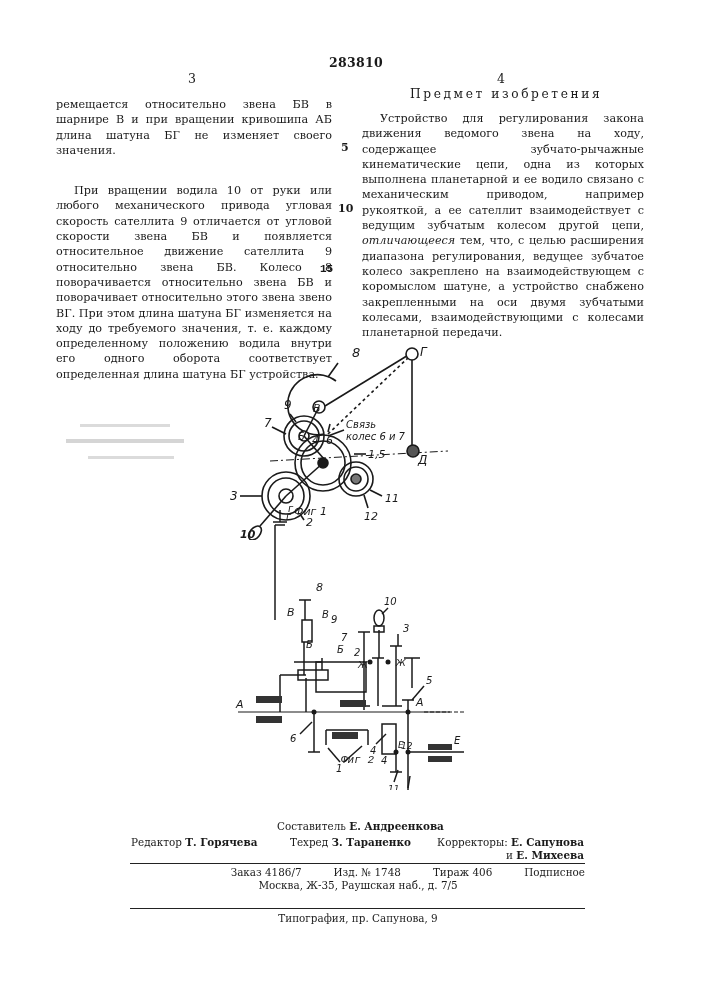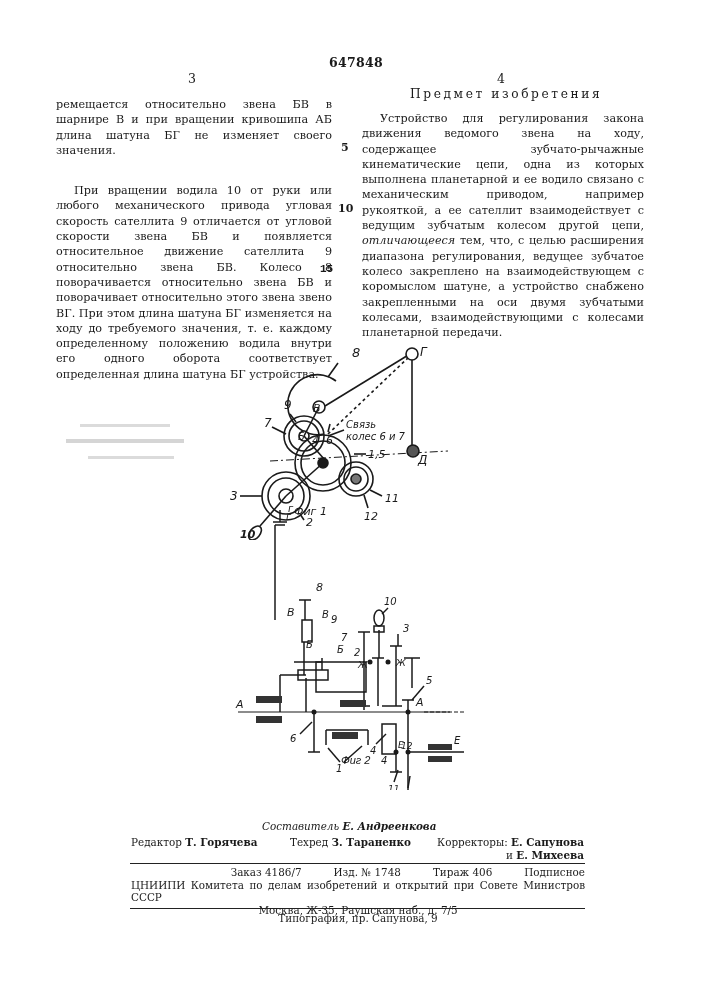--- a/index.html
+++ b/index.html
@@ -17,21 +17,21 @@
   i { font-style: italic; }
   .footer { font-size: 10.4px; line-height: 12.5px; }
   .footer b { font-weight: bold; }
   .rule { position: absolute; height: 0; border-top: 1.4px solid #222; }
   svg text { font-family: "DejaVu Sans", "Liberation Sans", sans-serif; font-style: italic; fill: #1a1a1a; }
   .stamp { left: 62px; top: 418px; width: 130px; height: 52px; opacity: 0.35; }
 </style>
 </head>
 <body>
 
-<div class="abs patent-no">647848</div>
+<div class="abs patent-no">283810</div>
 
 <div class="abs colnum" style="left:188px; top:71px;">3</div>
 <div class="abs col" style="left:56px; top:97px; width:276px;">
   <p>ремещается относительно звена БВ в шарнире В и при вращении кривошипа АБ длина шатуна БГ не изменяет своего значения.</p>
   <p class="indent">При вращении водила 10 от руки или любого механического привода угловая скорость сателлита 9 отличается от угловой скорости звена БВ и появляется относительное движение сателлита 9 относительно звена БВ. Колесо 8 поворачивается относительно звена БВ и поворачивает относительно этого звена звено ВГ. При этом длина шатуна БГ изменяется на ходу до требуемого значения, т. е. каждому определенному положению водила внутри его одного оборота соответствует определенная длина шатуна БГ устройства.</p>
 </div>
 <div class="abs linenum" style="left:341px; top:141px;">5</div>
 <div class="abs linenum" style="left:338px; top:202px;">10</div>
 <div class="abs linenum" style="left:320px; top:263px;font-family:Liberation Mono, monospace;">15</div>
 
@@ -216,23 +216,23 @@
   <text x="188" y="206" font-size="11">А</text>
   <text x="62" y="242" font-size="10">6</text>
   <text x="108" y="272" font-size="10">1</text>
   <text x="142" y="254" font-size="10">4</text>
   <text x="153" y="264" font-size="10">4</text>
   <text x="170" y="248" font-size="9">Е</text>
   <text x="226" y="244" font-size="10">Е</text>
   <text x="160" y="292" font-size="9">11</text>
 </svg>
 <div class="abs" style="left:401px; top:741px; font-size:9px; font-style:italic; font-family:'DejaVu Sans',sans-serif;">12</div>
-<div class="abs" style="left:341px; top:754px; font-size:11px; font-style:italic; font-family:Liberation Sans, sans-serif;">Фиг 2</div>
-
-<div class="abs footer" style="left:262px; top:820px;font-style:italic;">
+<div class="abs" style="left:341px; top:754px; font-size:11px; font-style:italic; font-family:Liberation Mono, monospace;">Фиг 2</div>
+
+<div class="abs footer" style="left:277px; top:820px;">
   <span>Составитель</span>
   <b>Е. Андреенкова</b>
 </div>
 <div class="abs footer" style="left:131px; top:836px;">
   <span>Редактор</span>
   <b>Т. Горячева</b>
 </div>
 <div class="abs footer" style="left:290px; top:836px;">
   <span>Техред</span>
   <b>З. Тараненко</b>
@@ -242,17 +242,16 @@
   <div><span>и</span> <b>Е. Михеева</b></div>
 </div>
 <div class="rule" style="left:130px; top:863px; width:455px;"></div>
 <div class="abs footer" style="left:131px; top:866px; width:454px;">
   <div style="display:flex; justify-content:flex-end;gap:32px;">
     <span>Заказ 4186/7</span>
     <span>Изд. № 1748</span>
     <span>Тираж 406</span>
     <span>Подписное</span>
   </div>
-  <div style="text-align:justify; text-align-last:justify;">ЦНИИПИ Комитета по делам изобретений и открытий при Совете Министров СССР</div>
   <div style="text-align:center;">Москва, Ж-35, Раушская наб., д. 7/5</div>
 </div>
 <div class="rule" style="left:130px; top:908px; width:455px;"></div>
 <div class="abs footer" style="left:131px; top:912px; width:454px; text-align:center;">Типография, пр. Сапунова, 9</div>
 
 </body></html>

